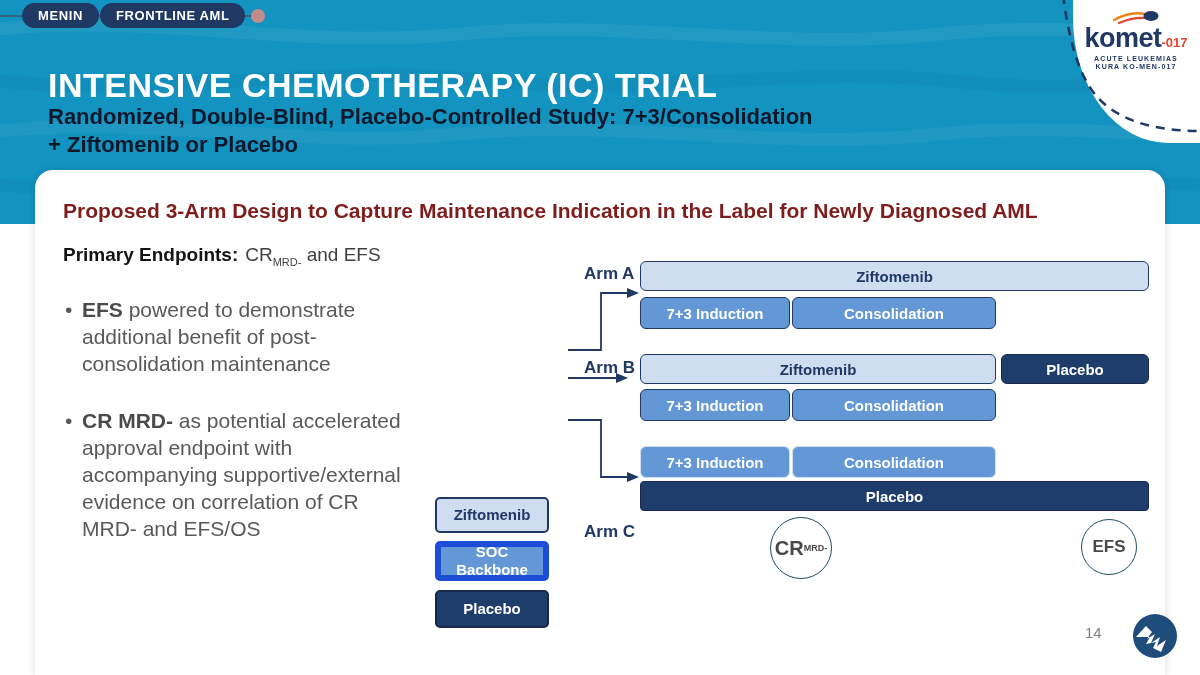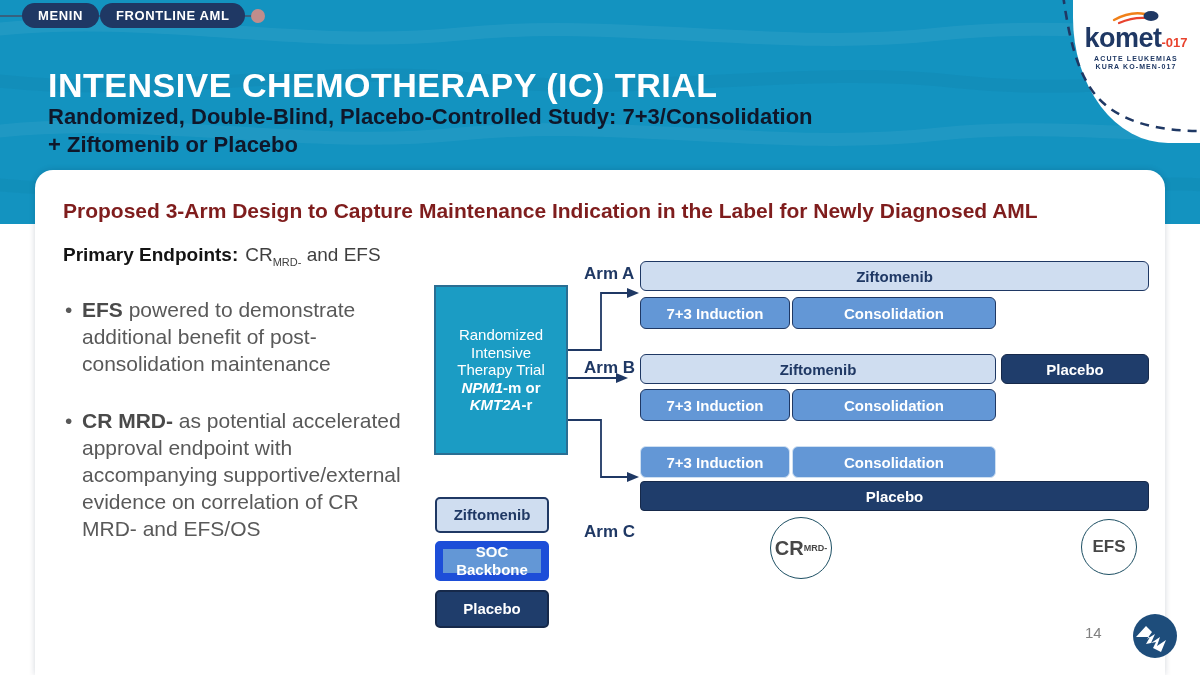--- a/index.html
+++ b/index.html
@@ -38,21 +38,21 @@
   .bullets li { position:relative; padding-left:19px; font-size:21px; line-height:27px; color:#595959; margin-bottom:30px; }
   .bullets li::before { content:"\2022"; position:absolute; left:2px; top:0; color:#595959; }
   .bullets .b { font-weight:bold; color:#4a4a4a; }
 
   
   .trial-box { position:absolute; left:399px; top:115px; width:134px; height:170px; background:#1b9cc4; border:2px solid #2a6e93; color:#fff; font-size:15px; line-height:17.5px; display:flex; flex-direction:column; justify-content:center; align-items:center; text-align:center; }
   .trial-box .gene-line { font-weight:bold; }
   .trial-box .gene { font-style:italic; font-weight:bold; }
   .legend-box { position:absolute; left:400px; width:114px; border-radius:5px; display:flex; align-items:center; justify-content:center; text-align:center; font-size:15px; font-weight:bold; line-height:18px; padding:0 6px; }
   .legend-zift { top:327px; height:36px; background:#cfddf0; border:2px solid #1f3864; color:#1f3864; }
-  .legend-soc { top:371px; height:40px; background:#6397d6; border:8px solid #1d4ed8; color:#fff; }
+  .legend-soc { top:371px; height:40px; background:#6397d6; border:6px solid #1d4ed8; color:#fff; }
   .legend-placebo { top:420px; height:38px; background:#1f3d6b; border:2px solid #16294a; color:#fff; }
 
   
   .arm-label { position:absolute; left:549px; font-size:17px; font-weight:bold; color:#1f3864; white-space:nowrap; }
   .bar { position:absolute; display:flex; align-items:center; justify-content:center; font-size:15px; font-weight:bold; border-radius:6px; white-space:nowrap; }
   .bar-light { background:#cfddf0; border:1.5px solid #1f3864; color:#1f3864; }
   .bar-mid   { background:#6397d6; border:1.5px solid #1f3864; color:#fff; }
   .bar-mid-lightborder { background:#6397d6; border:1.5px solid #cfe0f2; color:#fff; }
   .bar-dark  { background:#1f3d6b; border:1.5px solid #16294a; color:#fff; }
   .arrows { position:absolute; left:0; top:0; width:1130px; height:505px; pointer-events:none; }
@@ -111,27 +111,20 @@
     <h2 class="card-heading">Proposed 3-Arm Design to Capture Maintenance Indication in the Label for Newly Diagnosed AML</h2>
 
     <div class="primary-endpoints">
       <span class="pe-label">Primary Endpoints:</span><span class="pe-value"><span>CR</span><sub>MRD-</sub><span> and EFS</span></span>
     </div>
     <ul class="bullets">
       <li><span class="b">EFS</span><span> powered to demonstrate additional benefit of post-consolidation maintenance</span></li>
       <li><span class="b">CR MRD-</span><span> as potential accelerated approval endpoint with accompanying supportive/external evidence on correlation of CR MRD- and EFS/OS</span></li>
     </ul>
 
-    <div class="trial-box">
-      <div>Randomized</div>
-      <div>Intensive</div>
-      <div>Therapy Trial</div>
-      <div class="gene-line"><span class="gene">NPM1</span><span>-m or</span></div>
-      <div class="gene-line"><span class="gene">KMT2A</span><span>-r</span></div>
-    </div>
 
     <div class="legend-box legend-zift">Ziftomenib</div>
     <div class="legend-box legend-soc">SOC Backbone</div>
     <div class="legend-box legend-placebo">Placebo</div>
 
     <svg class="arrows" viewBox="0 0 1130 505">
       <path d="M533,180 H566 V123 H592" stroke="#1f3864" stroke-width="1.8" fill="none"></path>
       <polygon points="592,118 604,123 592,128" fill="#1f3864"></polygon>
       <path d="M533,208 H581" stroke="#1f3864" stroke-width="1.8" fill="none"></path>
       <polygon points="581,203 593,208 581,213" fill="#1f3864"></polygon>

